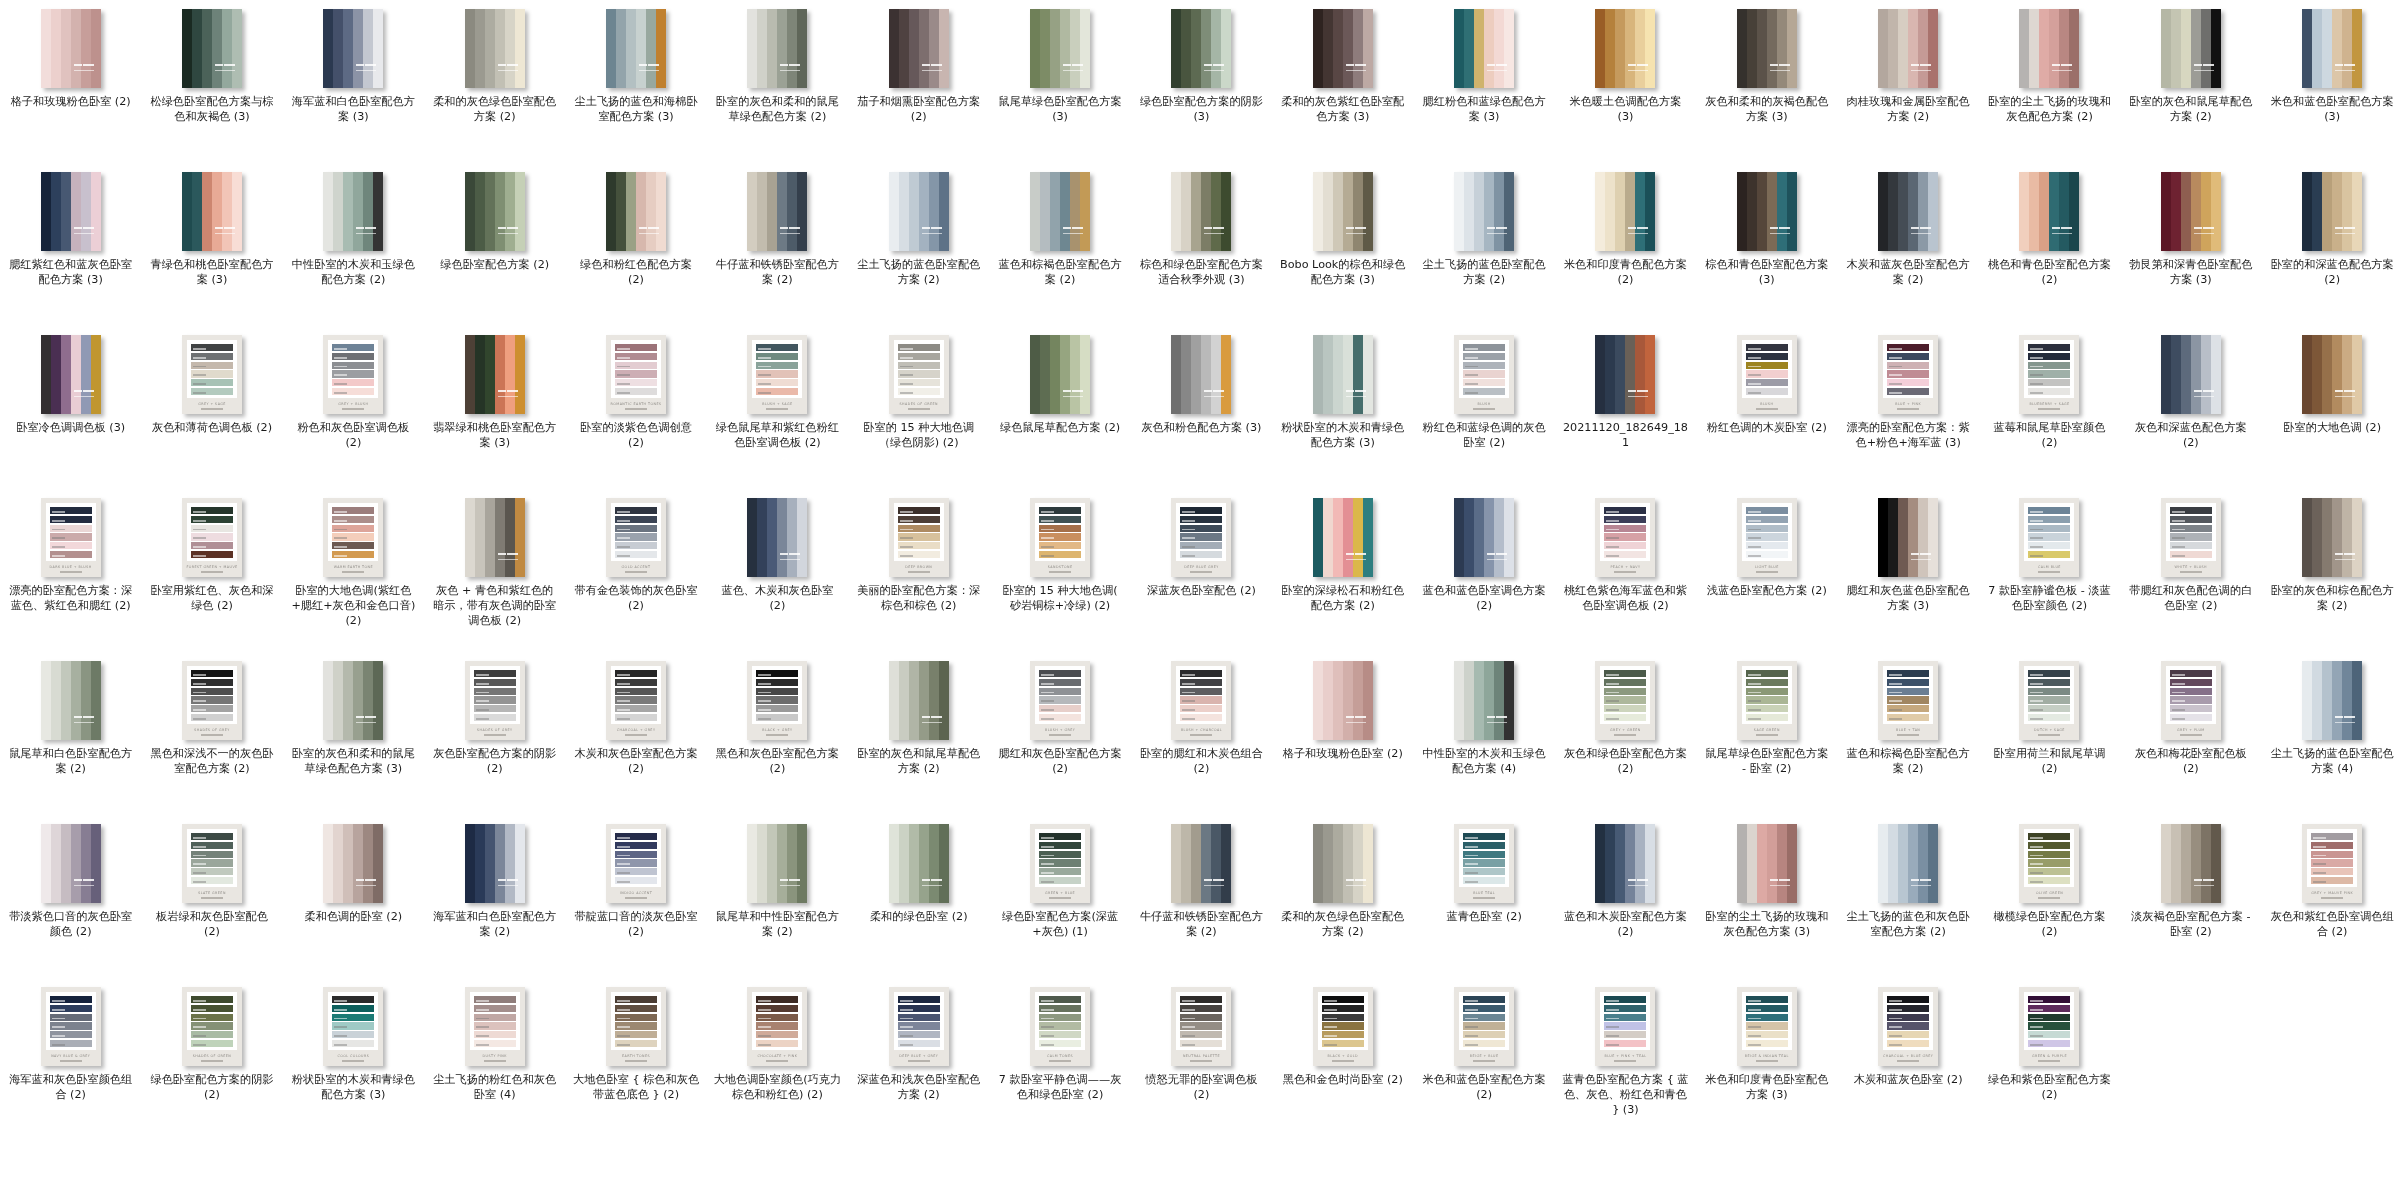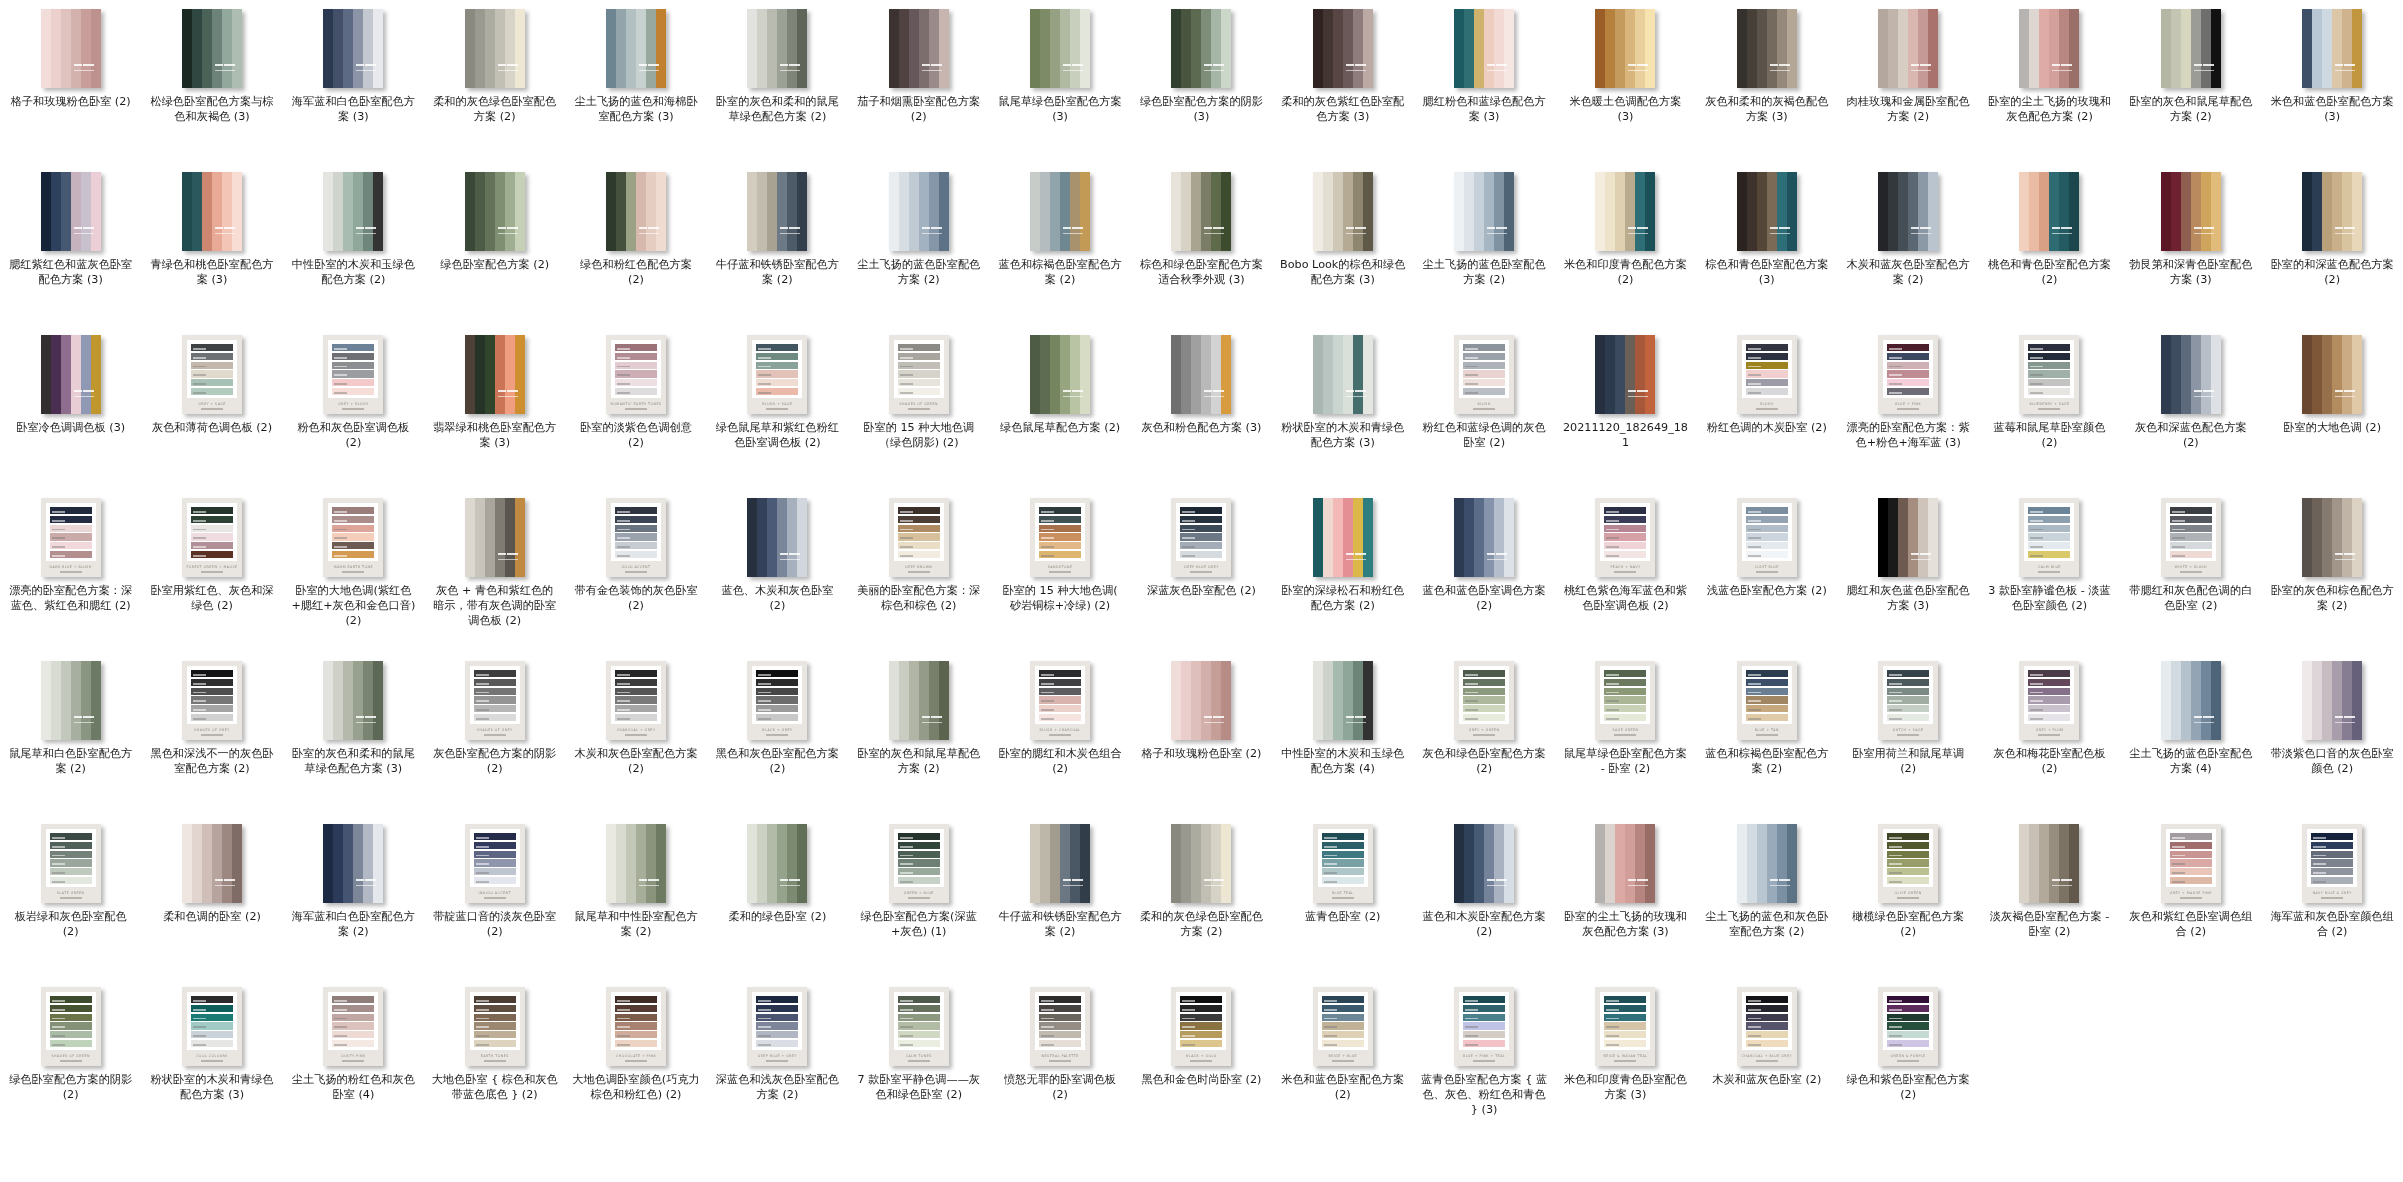--- a/index.html
+++ b/index.html
@@ -982,21 +982,21 @@
           <div class="band lightband" style="background: rgb(170, 185, 196);"></div>
           <div class="band lightband" style="background: rgb(201, 211, 218);"></div>
           <div class="band lightband" style="background: rgb(227, 233, 236);"></div>
           <div class="band lightband" style="background: rgb(217, 201, 106);"></div>
         </div>
         <div class="cap">
           <div class="t1">CALM BLUE</div>
           <div class="t2"></div>
         </div>
       </div>
-      <div class="caption">3 款卧室静谧色板 - 淡蓝色卧室颜色 (2)</div>
+      <div class="caption">7 款卧室静谧色板 - 淡蓝色卧室颜色 (2)</div>
     </div>
     <div class="cell">
       <div class="thumb poster">
         <div class="sheet">
           <div class="band" style="background: rgb(58, 61, 66);"></div>
           <div class="band" style="background: rgb(84, 88, 94);"></div>
           <div class="band" style="background: rgb(125, 130, 136);"></div>
           <div class="band lightband" style="background: rgb(174, 178, 183);"></div>
           <div class="band lightband" style="background: rgb(214, 217, 220);"></div>
           <div class="band lightband" style="background: rgb(239, 217, 212);"></div>
@@ -1120,20 +1120,37 @@
         <div class="sw" style="background: rgb(148, 155, 136);"></div>
         <div class="sw" style="background: rgb(120, 128, 107);"></div>
         <div class="sw" style="background: rgb(92, 100, 80);"></div>
         <div class="wm"></div>
       </div>
       <div class="caption">卧室的灰色和鼠尾草配色方案 (2)</div>
     </div>
     <div class="cell">
       <div class="thumb poster">
         <div class="sheet">
+          <div class="band" style="background: rgb(74, 76, 80);"></div>
+          <div class="band" style="background: rgb(105, 108, 112);"></div>
+          <div class="band" style="background: rgb(142, 145, 149);"></div>
+          <div class="band lightband" style="background: rgb(181, 184, 187);"></div>
+          <div class="band lightband" style="background: rgb(231, 207, 202);"></div>
+          <div class="band lightband" style="background: rgb(243, 227, 222);"></div>
+        </div>
+        <div class="cap">
+          <div class="t1">BLUSH + GREY</div>
+          <div class="t2"></div>
+        </div>
+      </div>
+      <div class="caption">腮红和灰色卧室配色方案 (2)</div>
+    </div>
+    <div class="cell">
+      <div class="thumb poster">
+        <div class="sheet">
           <div class="band" style="background: rgb(43, 43, 45);"></div>
           <div class="band" style="background: rgb(65, 65, 68);"></div>
           <div class="band" style="background: rgb(93, 93, 96);"></div>
           <div class="band lightband" style="background: rgb(217, 180, 174);"></div>
           <div class="band lightband" style="background: rgb(236, 208, 202);"></div>
           <div class="band lightband" style="background: rgb(244, 227, 222);"></div>
         </div>
         <div class="cap">
           <div class="t1">BLUSH + CHARCOAL</div>
           <div class="t2"></div>

